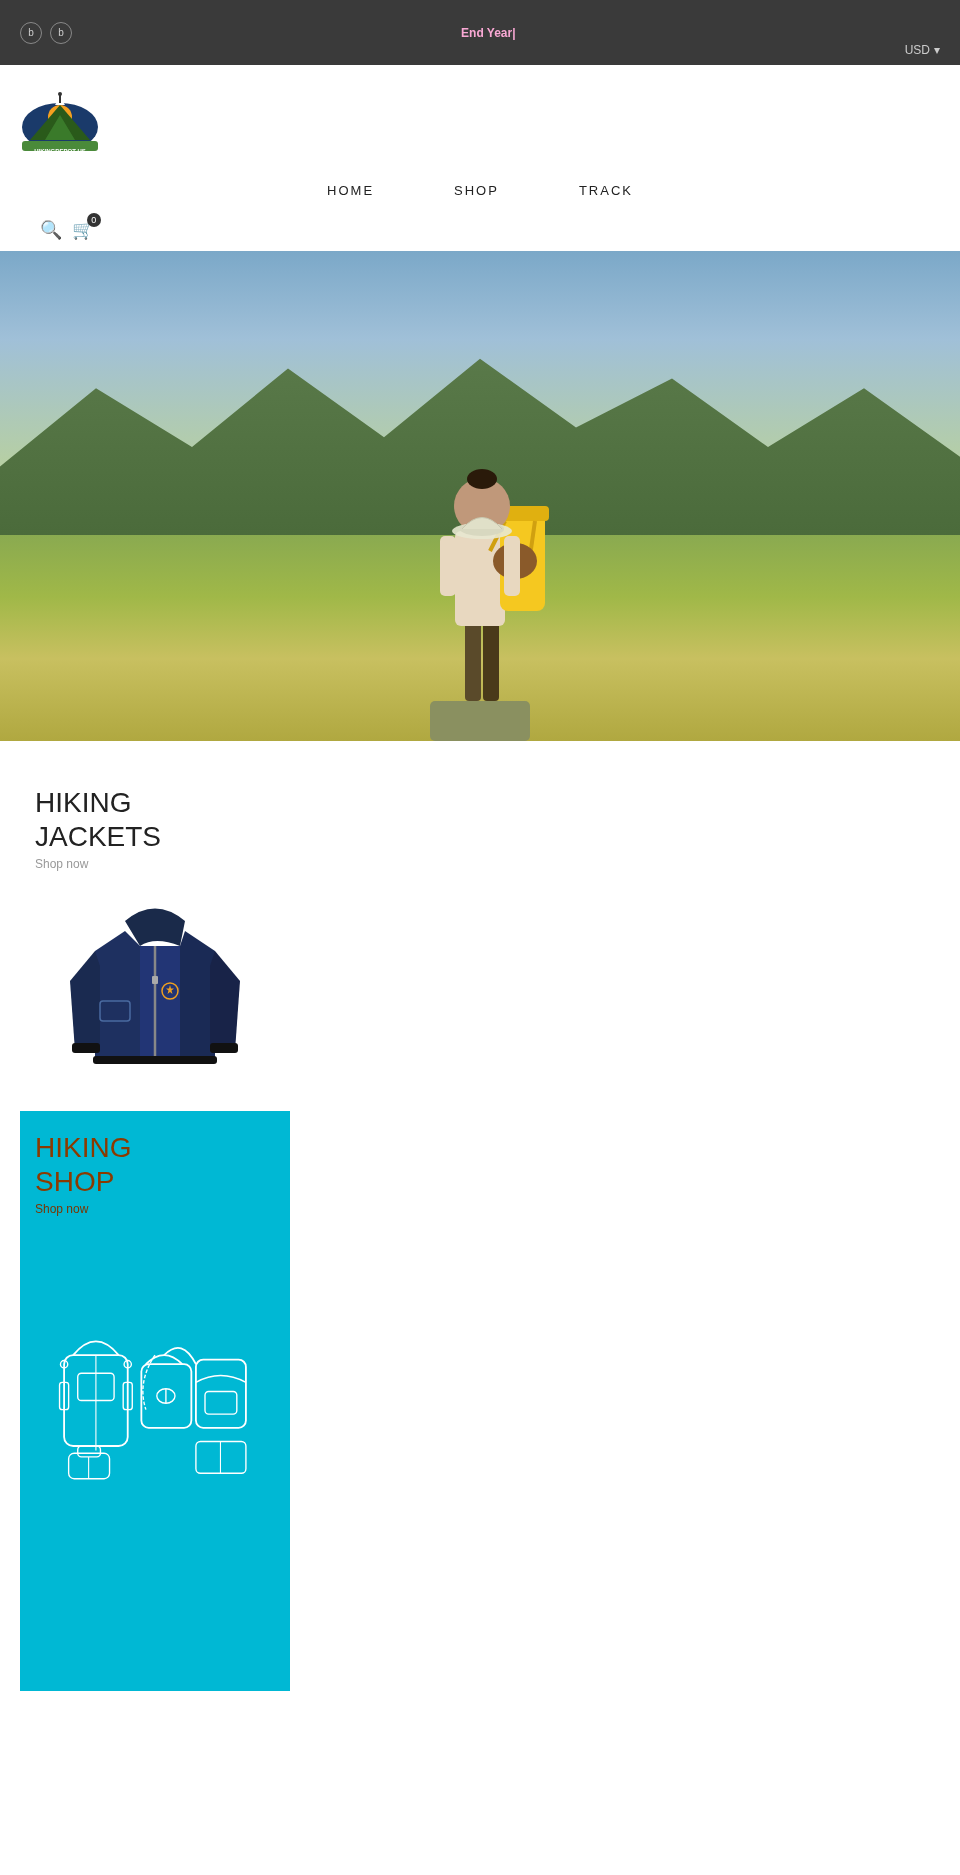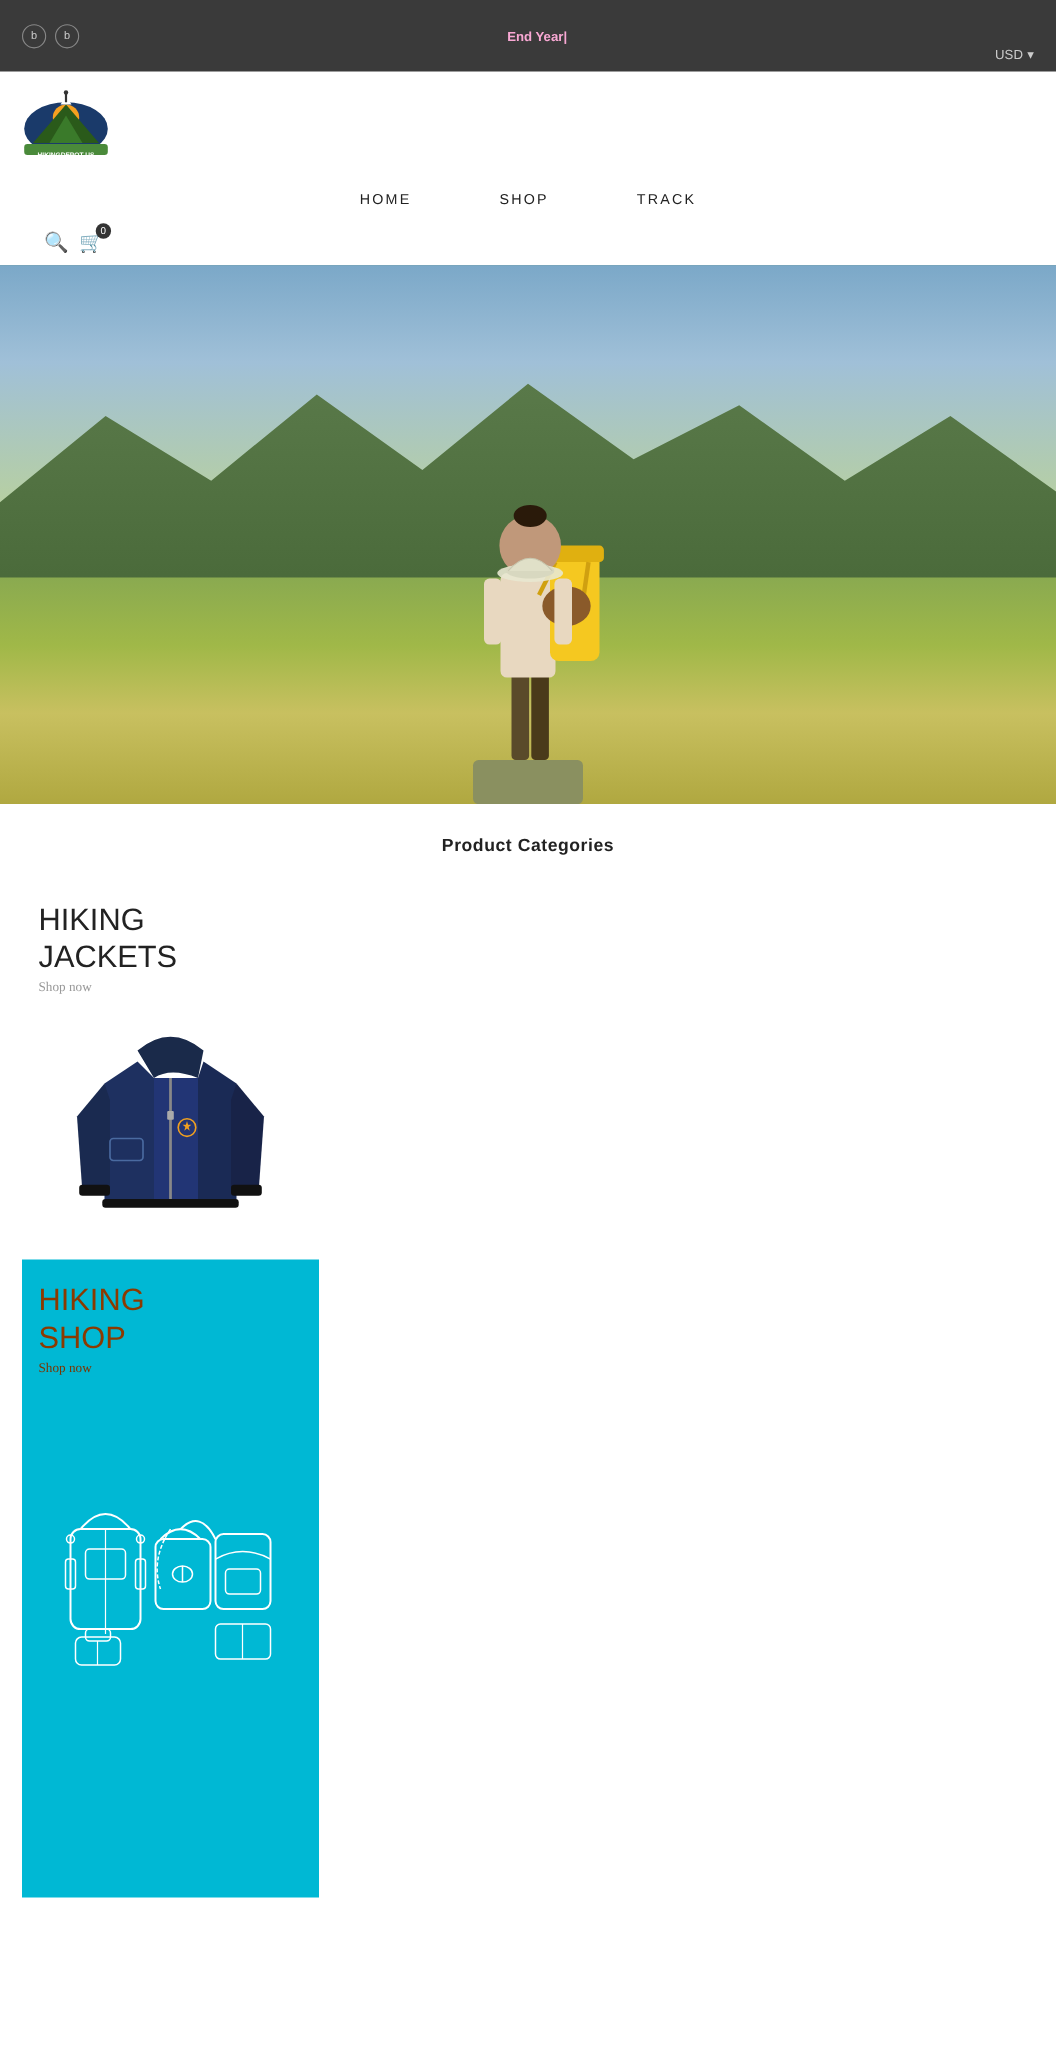--- a/index.html
+++ b/index.html
@@ -25,21 +25,21 @@
       cursor: pointer;
     }
     .top-bar-sale { color: #f9a8d4; font-size: 12px; font-weight: bold; }
     .top-bar-currency {
       display: flex; align-items: center; gap: 4px;
       color: #ccc; font-size: 12px; cursor: pointer; margin-top: 35px;
     }
 
     
     .header {
-      padding: 0 20px 0 20px;
+      padding: 10px 20px 0 20px;
       display: flex;
       flex-direction: column;
     }
     .logo-area {
       display: flex; align-items: center; padding: 10px 0;
     }
     
     .logo-svg-container { width: 80px; height: 70px; }
 
     .nav-area {
@@ -133,21 +133,20 @@
       font-size: 28px;
       font-weight: normal;
       color: #222;
       line-height: 1.2;
       margin-bottom: 4px;
     }
     .category-shop-link {
       font-size: 12px;
       color: #999;
       cursor: pointer;
-      font-family: Liberation Serif, serif;
     }
 
     
     .jacket-card {
       background: #fff;
       width: 270px;
       padding: 15px 15px 10px 15px;
       position: relative;
     }
     .jacket-image-area {
@@ -273,21 +272,20 @@
 
       <ellipse cx="112" cy="210" rx="30" ry="8" fill="#e8e8d0" opacity="0.9"></ellipse>
       <ellipse cx="112" cy="208" rx="22" ry="7" fill="#d8d8c0"></ellipse>
 
       <path d="M92 208 Q112 185 132 208" fill="#e0e0c8" stroke="#c8c8b0" stroke-width="1"></path>
     </svg>
   </div>
 </div>
 
 <div class="product-categories">
-  <div class="section-title">Product Categories</div>
 
   <div class="jacket-card">
     <div class="category-title">
       <span>HIKING</span><br>
       <span>JACKETS</span>
     </div>
     <div class="category-shop-link">Shop now</div>
     <div class="jacket-image-area">
 
       <svg class="jacket-svg" viewBox="0 0 180 200" xmlns="http://www.w3.org/2000/svg">

